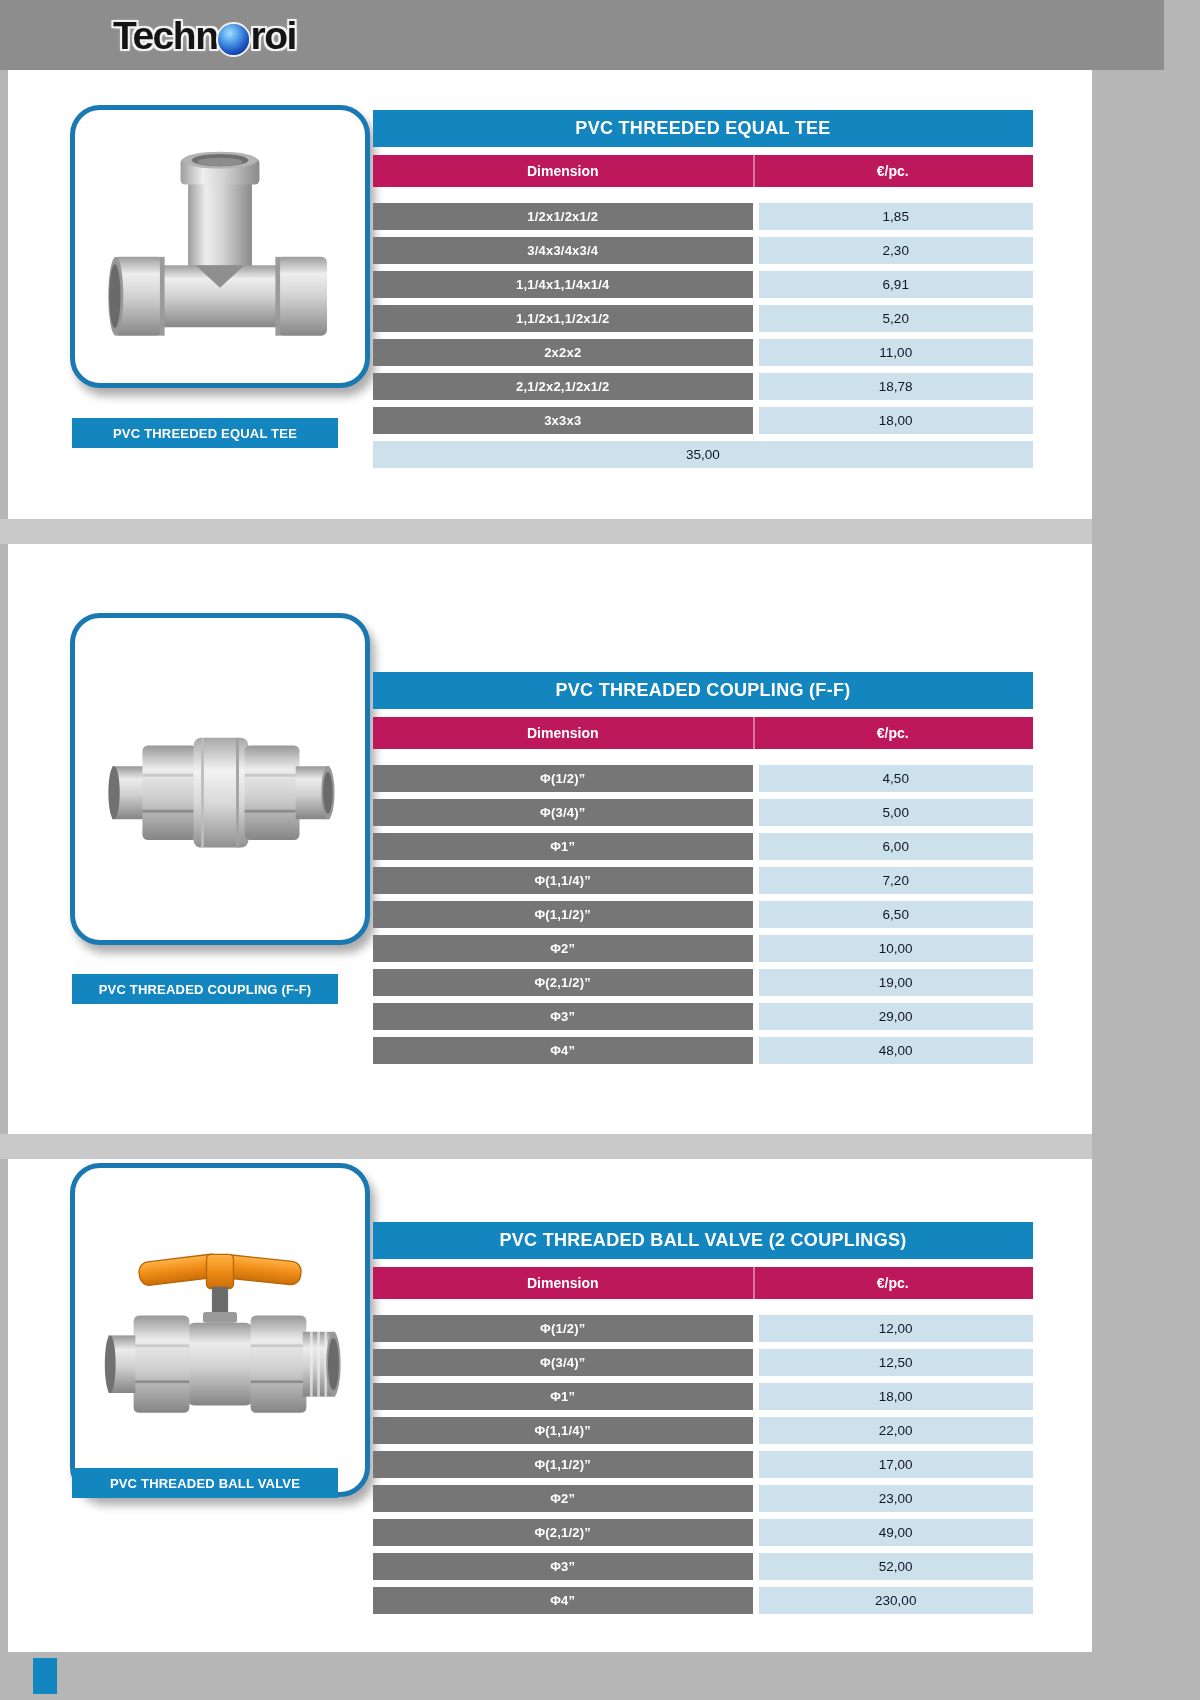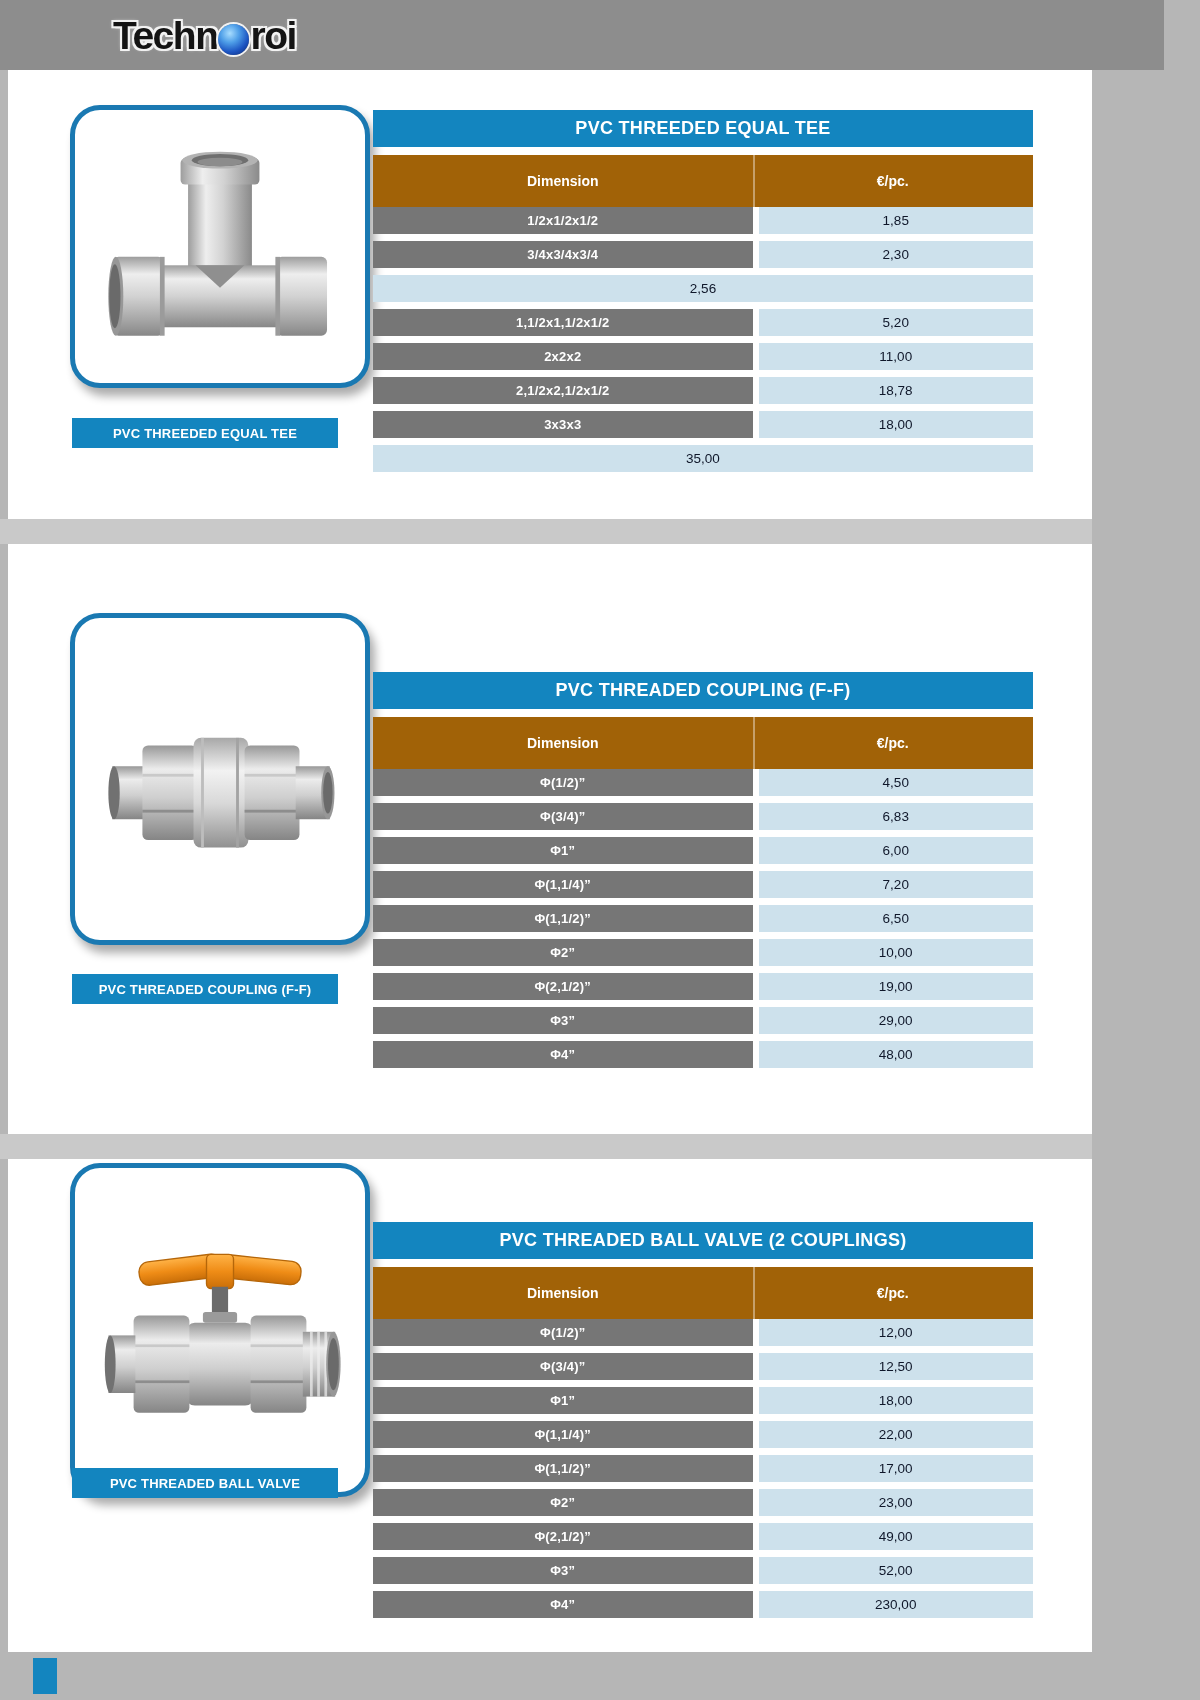--- a/index.html
+++ b/index.html
@@ -60,21 +60,21 @@
   #table2 { top:672px; }
   #table3 { top:1222px; }
 
   .table-title {
     height:37px; background:#1385bf; color:#ffffff;
     font-weight:bold; font-size:18px; letter-spacing:.3px;
     display:flex; align-items:center; justify-content:center;
     margin-bottom:8px;
   }
   .table-header {
-    height:52px; background:#a16207; margin-bottom:0;
+    height:32px; background:#be185d; margin-bottom:16px;
     display:flex; position:relative;
   }
   .table-header::after {
     content:""; position:absolute; left:57.5%; top:0; bottom:0; width:2px;
     background:rgba(255,255,255,0.4);
   }
   .hd, .hp {
     color:#ffffff; font-weight:bold; font-size:14px;
     display:flex; align-items:center; justify-content:center;
   }
@@ -151,21 +151,22 @@
   <div class="rows">
       <div class="trow">
         <div class="cell-dim">1/2x1/2x1/2</div>
         <div class="cell-price">1,85</div>
       </div>
       <div class="trow">
         <div class="cell-dim">3/4x3/4x3/4</div>
         <div class="cell-price">2,30</div>
       </div>
       <div class="trow">
-        <div class="cell-price">2,56</div>
+        <div class="cell-dim">1,1/4x1,1/4x1/4</div>
+        <div class="cell-price">6,91</div>
       </div>
       <div class="trow">
         <div class="cell-dim">1,1/2x1,1/2x1/2</div>
         <div class="cell-price">5,20</div>
       </div>
       <div class="trow">
         <div class="cell-dim">2x2x2</div>
         <div class="cell-price">11,00</div>
       </div>
       <div class="trow">
@@ -222,21 +223,21 @@
     <span class="hd">Dimension</span>
     <span class="hp">€/pc.</span>
   </div>
   <div class="rows">
       <div class="trow">
         <div class="cell-dim">Φ(1/2)”</div>
         <div class="cell-price">4,50</div>
       </div>
       <div class="trow">
         <div class="cell-dim">Φ(3/4)”</div>
-        <div class="cell-price">6,83</div>
+        <div class="cell-price">5,00</div>
       </div>
       <div class="trow">
         <div class="cell-dim">Φ1”</div>
         <div class="cell-price">6,00</div>
       </div>
       <div class="trow">
         <div class="cell-dim">Φ(1,1/4)”</div>
         <div class="cell-price">7,20</div>
       </div>
       <div class="trow">

